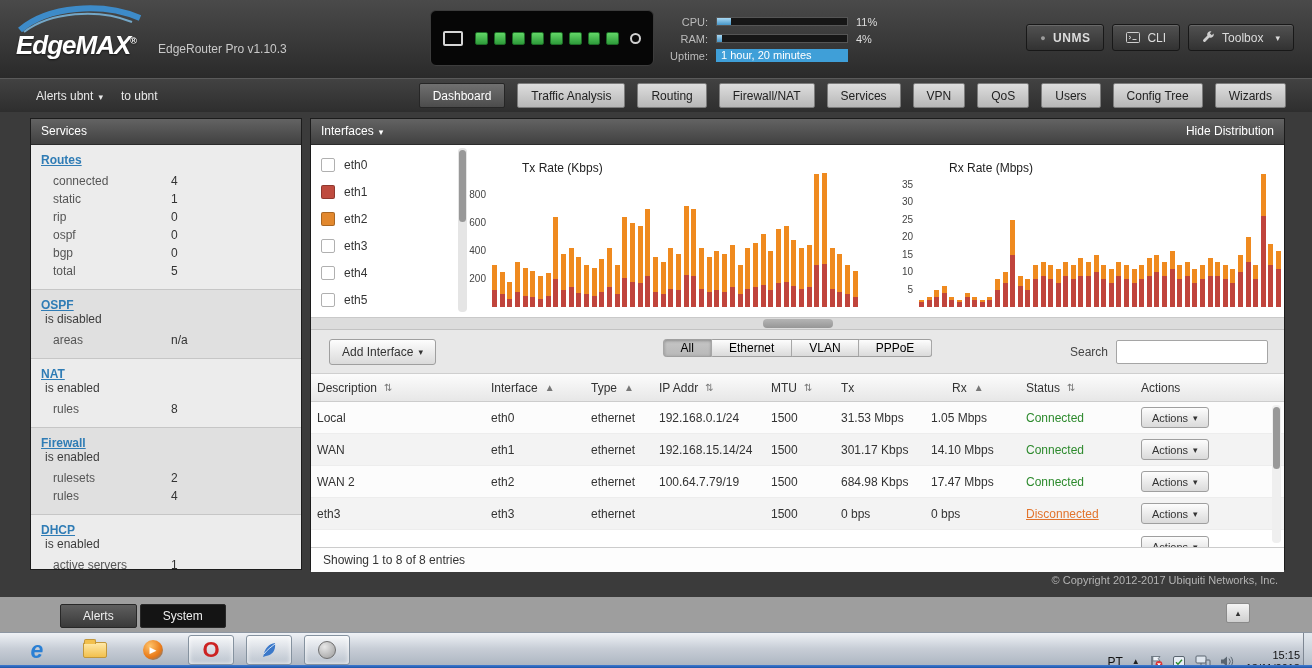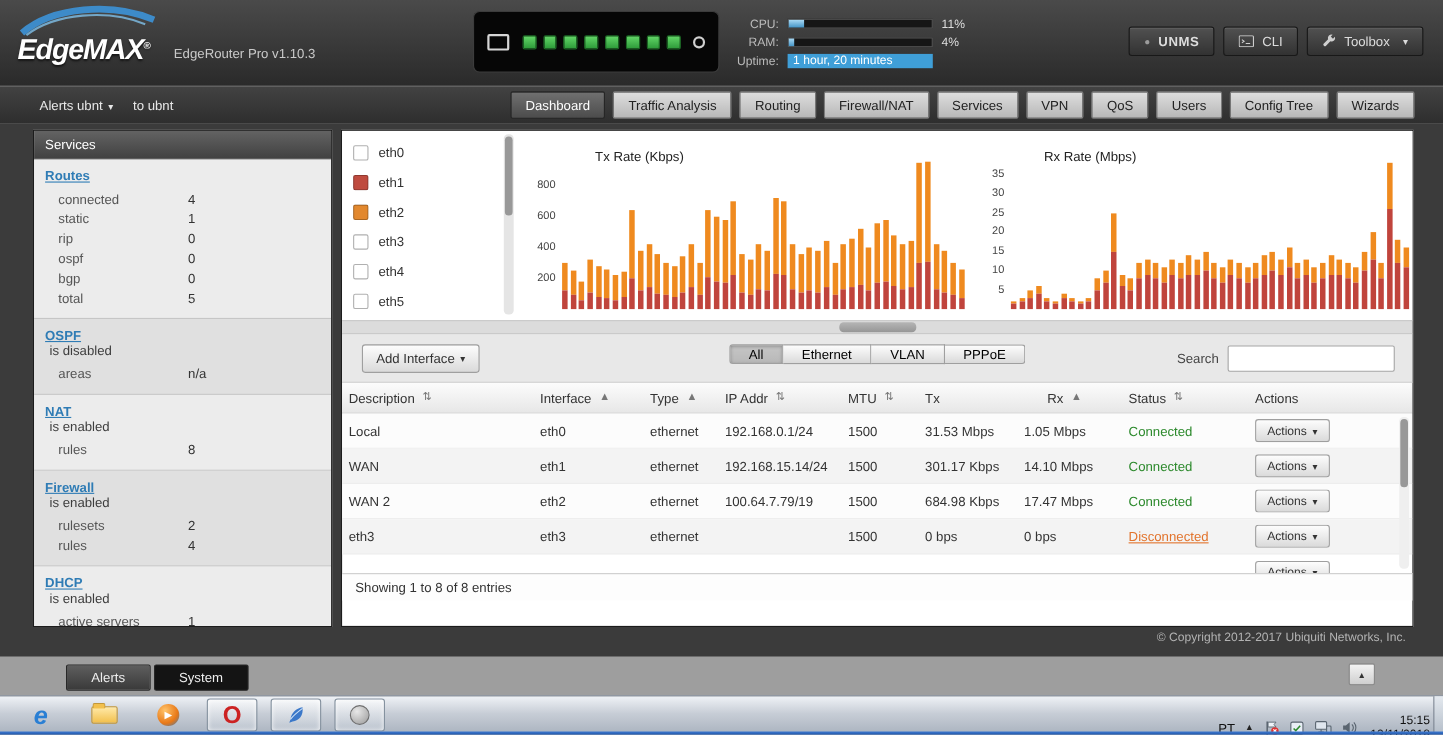--- a/index.html
+++ b/index.html
@@ -31,21 +31,21 @@
   .header-buttons { position:absolute; right:18px; top:24px; display:flex; gap:8px; }
   .hbtn { height:27px; padding:0 13px; background:linear-gradient(#515151,#323232); border:1px solid #181818; border-radius:3px; color:#dcdcdc; font-size:12px; display:flex; align-items:center; gap:7px; box-shadow:inset 0 1px 0 rgba(255,255,255,.14); cursor:pointer; }
   .hbtn .dot { font-size:9px; color:#9c9c9c; }
   .hbtn.unms { font-weight:bold; letter-spacing:.5px; }
   .hbtn svg { display:block; }
 
   
   .nav-row { position:absolute; top:78px; left:0; width:100%; height:34px; background:linear-gradient(#424242,#2e2e2e); border-top:1px solid #5a5a5a; }
   .welcome { position:absolute; left:36px; top:10px; color:#e8e8e8; }
   .welcome .to { margin-left:18px; }
-  .nav-tabs { position:absolute; right:26px; top:4px; display:flex; gap:7px; }
+  .nav-tabs { position:absolute; right:26px; top:4px; display:flex; gap:12px; }
   .nav-tab { height:25px; line-height:24px; padding:0 13px; background:linear-gradient(#dedede,#b7b7b7); border:1px solid #7c7c7c; border-radius:2px; color:#222; cursor:pointer; white-space:nowrap; }
   .nav-tab.active { background:linear-gradient(#707070,#4c4c4c); color:#fff; border-color:#262626; }
 
   
   .content { position:absolute; top:112px; left:0; width:100%; height:485px; background:#3b3b3b; }
   .panel-header { height:26px; background:linear-gradient(#636363,#414141); color:#fff; line-height:25px; padding:0 10px; border-bottom:1px solid #2b2b2b; }
 
   .sidebar { position:absolute; left:30px; top:6px; width:272px; height:452px; background:#e9e9e9; border:1px solid #1c1c1c; overflow:hidden; }
   .side-section { padding:7px 10px 9px; border-bottom:1px solid #c6c6c6; background:#ececec; }
   .side-section.alt { background:#e0e0e0; }
@@ -62,21 +62,21 @@
 
   .distribution { position:relative; flex:0 0 172px; background:#fff; }
   .iface-list { position:absolute; left:10px; top:6px; width:128px; }
   .iface-item { display:flex; align-items:center; height:27px; gap:9px; color:#333; cursor:pointer; }
   .cb { width:14px; height:14px; border:1px solid #b0b0b0; background:#fff; border-radius:2px; flex:0 0 auto; }
   .cb.checked { border-color:rgba(0,0,0,.25); }
   .vscroll { position:absolute; left:147px; top:3px; width:9px; height:164px; background:#e5e5e5; border-radius:4px; }
   .vscroll .handle, .table-vscroll .handle { position:absolute; top:2px; left:1px; width:7px; background:#989898; border-radius:4px; }
 
   .chart { position:absolute; top:2px; height:168px; }
-  .chart.tx { left:166px; width:402px; }
+  .chart.tx { left:147px; width:402px; }
   .chart.rx { left:574px; width:398px; }
   .chart-title { position:absolute; left:64px; top:14px; color:#222; }
   .yaxis { position:absolute; left:0; bottom:8px; width:30px; height:140px; }
   .ytick { position:absolute; right:2px; font-size:10px; color:#444; }
   .plot { position:absolute; left:34px; right:2px; bottom:8px; height:140px; display:flex; align-items:flex-end; justify-content:space-between; }
   .bar { width:5px; display:flex; flex-direction:column-reverse; }
   .bar div { width:100%; }
 
   .hscroll { position:relative; flex:0 0 13px; background:#dcdcdc; border-top:1px solid #c9c9c9; border-bottom:1px solid #c2c2c2; }
   .hscroll .handle { position:absolute; left:452px; top:1px; width:70px; height:9px; background:linear-gradient(#b5b5b5,#969696); border-radius:4px; }
@@ -283,20 +283,24 @@
           <div class="side-title"><a href="#">DHCP</a><div class="side-suffix">is enabled</div></div>
           <div class="side-row">
             <div class="lbl" style="display: inline-block;">active servers</div>
             <div class="val">1</div>
           </div>
         </div>
       </div>
   </div>
 
   <div class="main">
+    <div class="panel-header">
+      <span class="caret">Interfaces</span>
+      <span class="hide-dist">Hide Distribution</span>
+    </div>
 
     <div class="distribution">
       <div class="iface-list">
           <div class="iface-item">
             <div class="cb" style="display: inline-block;"></div>
             <div style="display: inline;">eth0</div>
           </div>
           <div class="iface-item">
             <div class="cb checked" style="display: inline-block; background: rgb(191, 75, 63);"></div>
             <div style="display: inline;">eth1</div>

